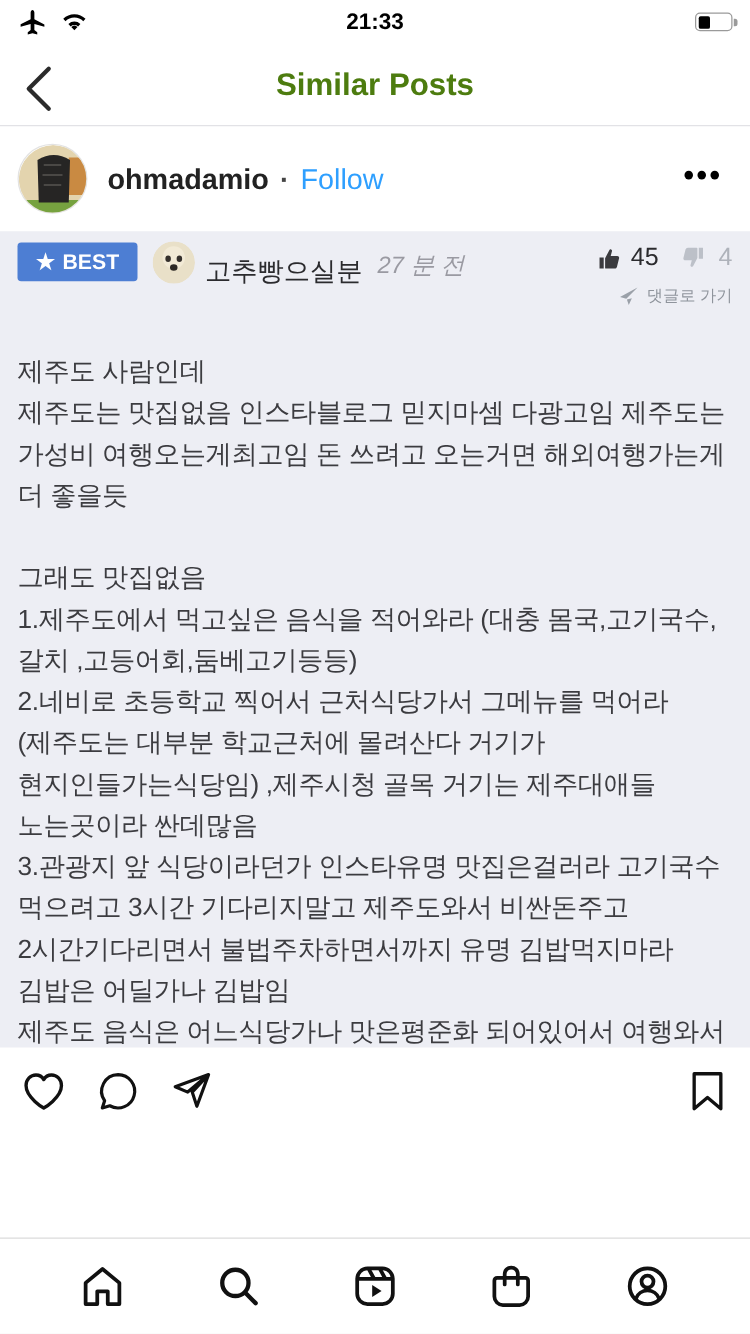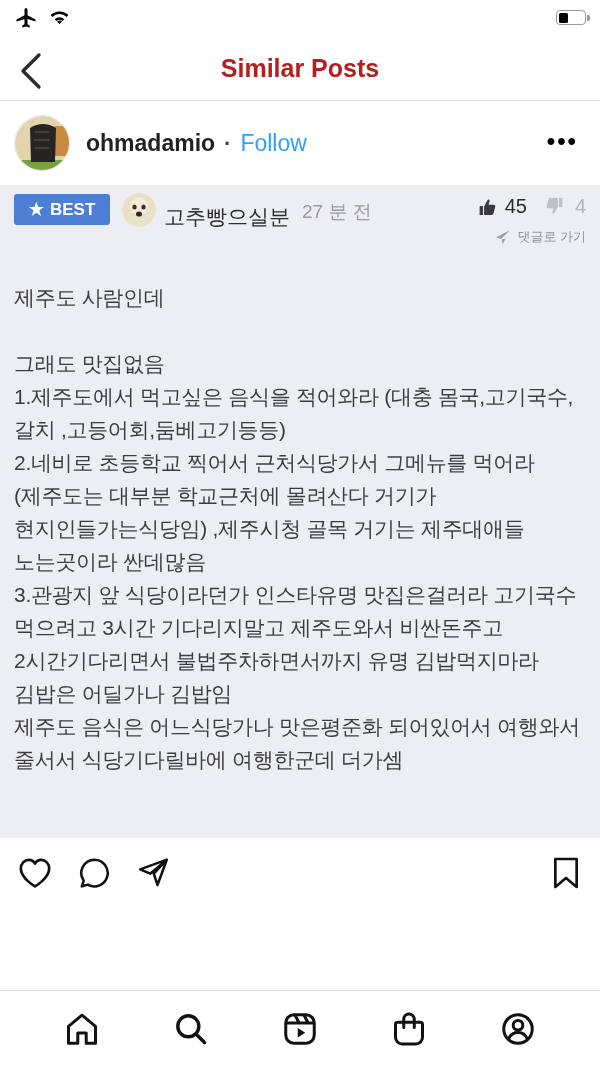--- a/index.html
+++ b/index.html
@@ -20,42 +20,42 @@
     border:1.5px solid #9a9a9a; border-radius:4px; padding:1.5px; }
   .battery-fill { width:36%; height:100%; background:#000; border-radius:1.5px; }
   .battery-nub { position:absolute; right:10px; top:14.5px; width:3px; height:6px;
     background:#9a9a9a; border-radius:0 2px 2px 0; }
 
   
   .nav-bar { position:absolute; top:40px; left:0; right:0; height:61px;
     border-bottom:1px solid #e2e2e6; }
   .back-btn { position:absolute; left:18px; top:12px; width:30px; height:38px; cursor:pointer; }
   .nav-title { position:absolute; top:14px; left:0; right:0; text-align:center;
-    font-size:25px; font-weight:700; color:#b91c1c; }
+    font-size:25px; font-weight:700; color:#4d7c0f; }
 
   
   .post-header { position:absolute; top:102px; left:0; right:0; height:83px; background:#fff; }
   .avatar { position:absolute; left:14px; top:13px; width:56px; height:56px;
     border-radius:50%; overflow:hidden; border:1px solid #e3e3e3; }
   .ph-row { position:absolute; left:86px; top:28px; display:flex; align-items:center; gap:9px; }
   .ph-user { font-size:23px; font-weight:700; color:#222; }
   .ph-dot  { font-size:22px; font-weight:700; color:#444; }
   .ph-follow { font-size:23px; font-weight:500; }
   .more-btn { position:absolute; right:22px; top:30px; font-size:24px; font-weight:900;
     letter-spacing:2px; color:#000; line-height:18px; cursor:pointer; }
 
   
   .post-image { position:absolute; top:185px; left:0; width:600px; height:653px; overflow:hidden; }
   .forum-head { position:absolute; top:7px; left:14px; right:14px; height:48px; }
   .best-badge { position:absolute; left:0; top:2px; width:96px; height:31px;
     border-radius:3px; color:#fff; display:flex; align-items:center; justify-content:center;
     gap:6px; font-size:17px; font-weight:700; }
   .forum-avatar { position:absolute; left:108px; top:1px; width:34px; height:34px; border-radius:50%; overflow:hidden; }
   .forum-user { position:absolute; left:150px; top:11px; font-size:21px; font-weight:400; color:#2b2b2e; }
-  .forum-time { position:absolute; left:288px; top:7px; font-size:19px; color:#9a9aa2; }
+  .forum-time { position:absolute; left:288px; top:7px; font-size:19px; color:#9a9aa2;font-style:italic; }
   .vote-row { position:absolute; right:0; top:3px; display:flex; align-items:center; gap:7px; }
   .vote-up-count { font-size:20px; font-weight:400; color:#2b2b2e; }
   .vote-down-count { font-size:20px; color:#aeb2ba; margin-left:4px; }
   .goto-comments { position:absolute; right:0; top:36px; display:flex; align-items:center; gap:6px;
     font-size:13px; color:#8f949c; }
   .forum-body { position:absolute; left:14px; right:10px; top:60px;margin-top:36px; }
   .body-line { margin:0; min-height:33px; font-size:21px; line-height:33px;
     color:#3c3c40; letter-spacing:-0.3px; word-break:keep-all; }
 
   
@@ -89,20 +89,21 @@
           </svg>
       </span>
       <span>
         <svg width="23" height="18" viewBox="0 0 23 18" fill="#000">
             <path d="M11.5 15.2L9 12.6a3.6 3.6 0 0 1 5 0l-2.5 2.6z"></path>
             <path d="M6.7 10.2a6.9 6.9 0 0 1 9.6 0l-1.8 1.9a4.4 4.4 0 0 0-6 0l-1.8-1.9z"></path>
             <path d="M4.4 7.9L2.6 6A12.6 12.6 0 0 1 11.5 2.4c3.5 0 6.6 1.4 8.9 3.6l-1.8 1.9a10 10 0 0 0-14.2 0z"></path>
           </svg>
       </span>
     </div>
+    <div class="status-time">21:33</div>
     <div class="battery">
         <div class="battery-fill"></div>
       </div>
     <div class="battery-nub"></div>
   </div>
 
   <div class="nav-bar">
     <div class="back-btn">
       <svg width="26" height="38" viewBox="0 0 26 38" fill="none" stroke="#2b2b2b" stroke-width="3.4" stroke-linecap="round" stroke-linejoin="round">
           <path d="M21 3L5 19l16 16"></path>
@@ -171,20 +172,21 @@
         <span>
           <svg width="16" height="16" viewBox="0 0 16 16" fill="#9aa0a8">
               <path d="M15 1L1 8.5l5 1.5L15 1zM6.5 10.5L8 15l2.5-5.5-4 1z"></path>
             </svg>
         </span>
         <span>댓글로 가기</span>
       </div>
     </div>
     <div class="forum-body">
         <p class="body-line">제주도 사람인데</p>
+        <p class="body-line">제주도는 맛집없음 인스타블로그 믿지마셈 다광고임 제주도는 가성비 여행오는게최고임 돈 쓰려고 오는거면 해외여행가는게 더 좋을듯</p>
         <p class="body-line"></p>
         <p class="body-line">그래도 맛집없음</p>
         <p class="body-line">1.제주도에서 먹고싶은 음식을 적어와라 (대충 몸국,고기국수,갈치 ,고등어회,둠베고기등등)</p>
         <p class="body-line">2.네비로 초등학교 찍어서 근처식당가서 그메뉴를 먹어라(제주도는 대부분 학교근처에 몰려산다 거기가 현지인들가는식당임) ,제주시청 골목 거기는 제주대애들 노는곳이라 싼데많음</p>
         <p class="body-line">3.관광지 앞 식당이라던가 인스타유명 맛집은걸러라 고기국수 먹으려고 3시간 기다리지말고 제주도와서 비싼돈주고 2시간기다리면서 불법주차하면서까지 유명 김밥먹지마라 김밥은 어딜가나 김밥임</p>
         <p class="body-line">제주도 음식은 어느식당가나 맛은평준화 되어있어서 여행와서 줄서서 식당기다릴바에 여행한군데 더가셈</p>
       </div>
   </div>
 
   <div class="action-bar">

